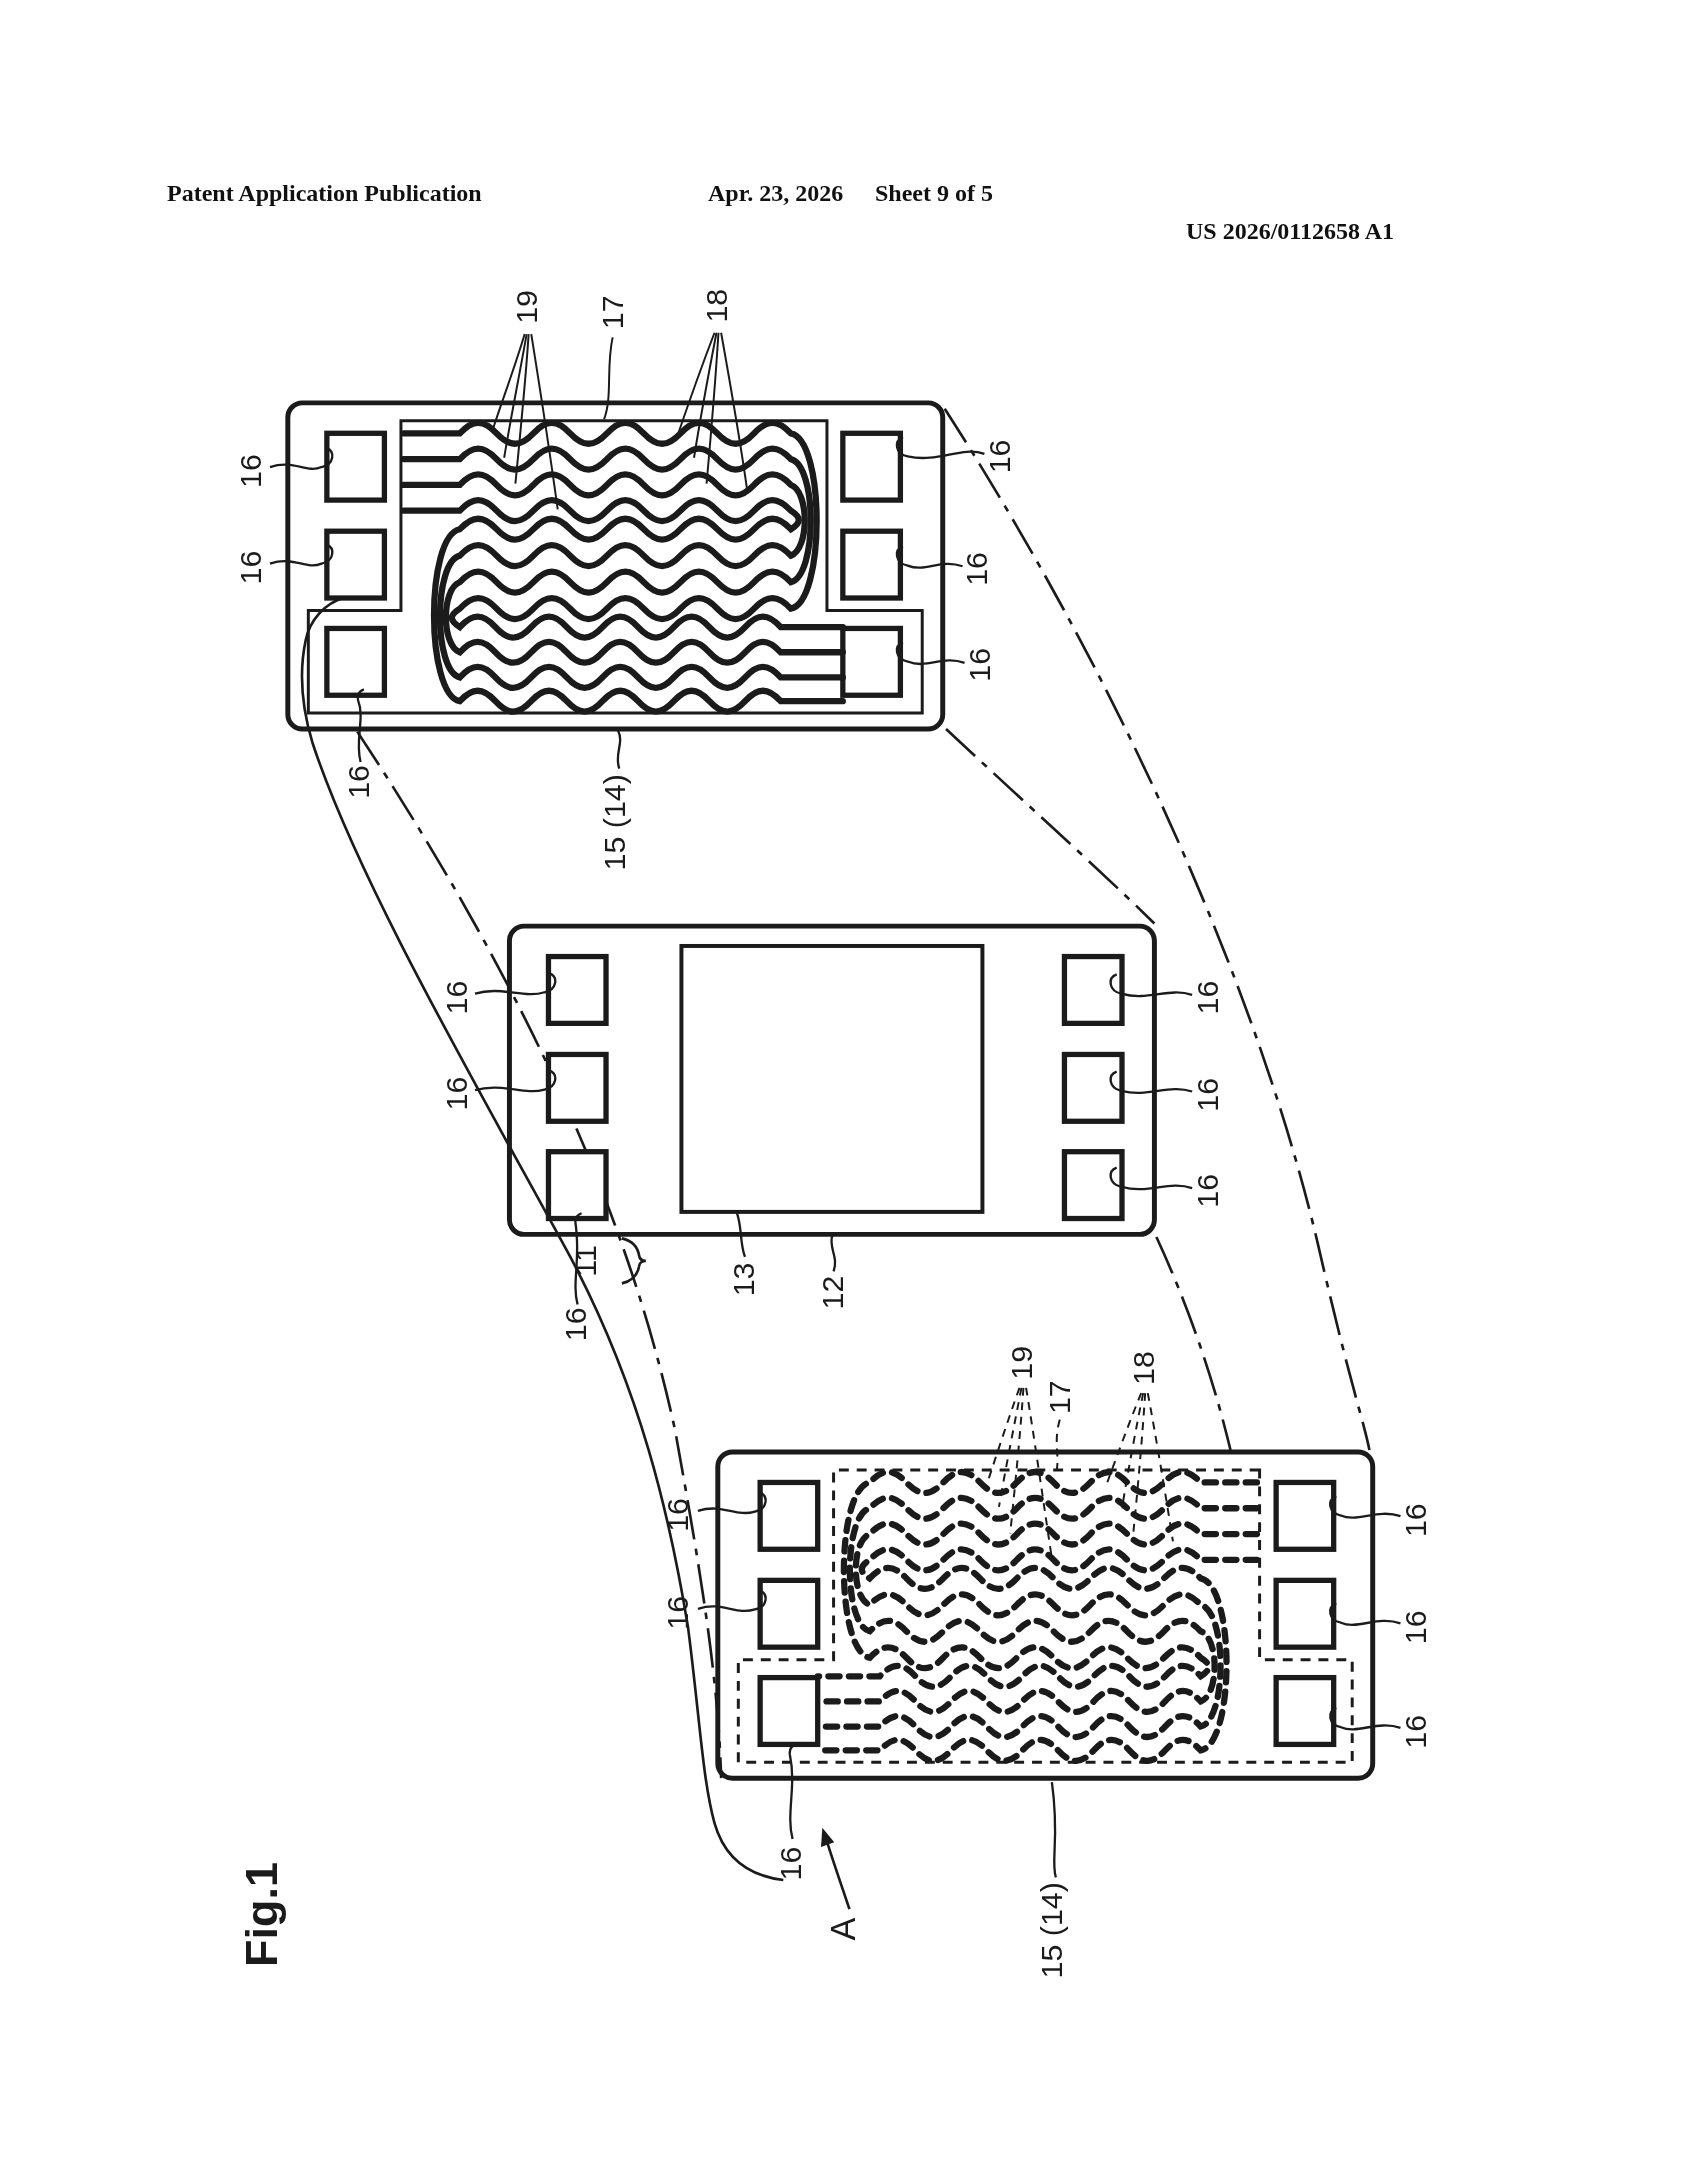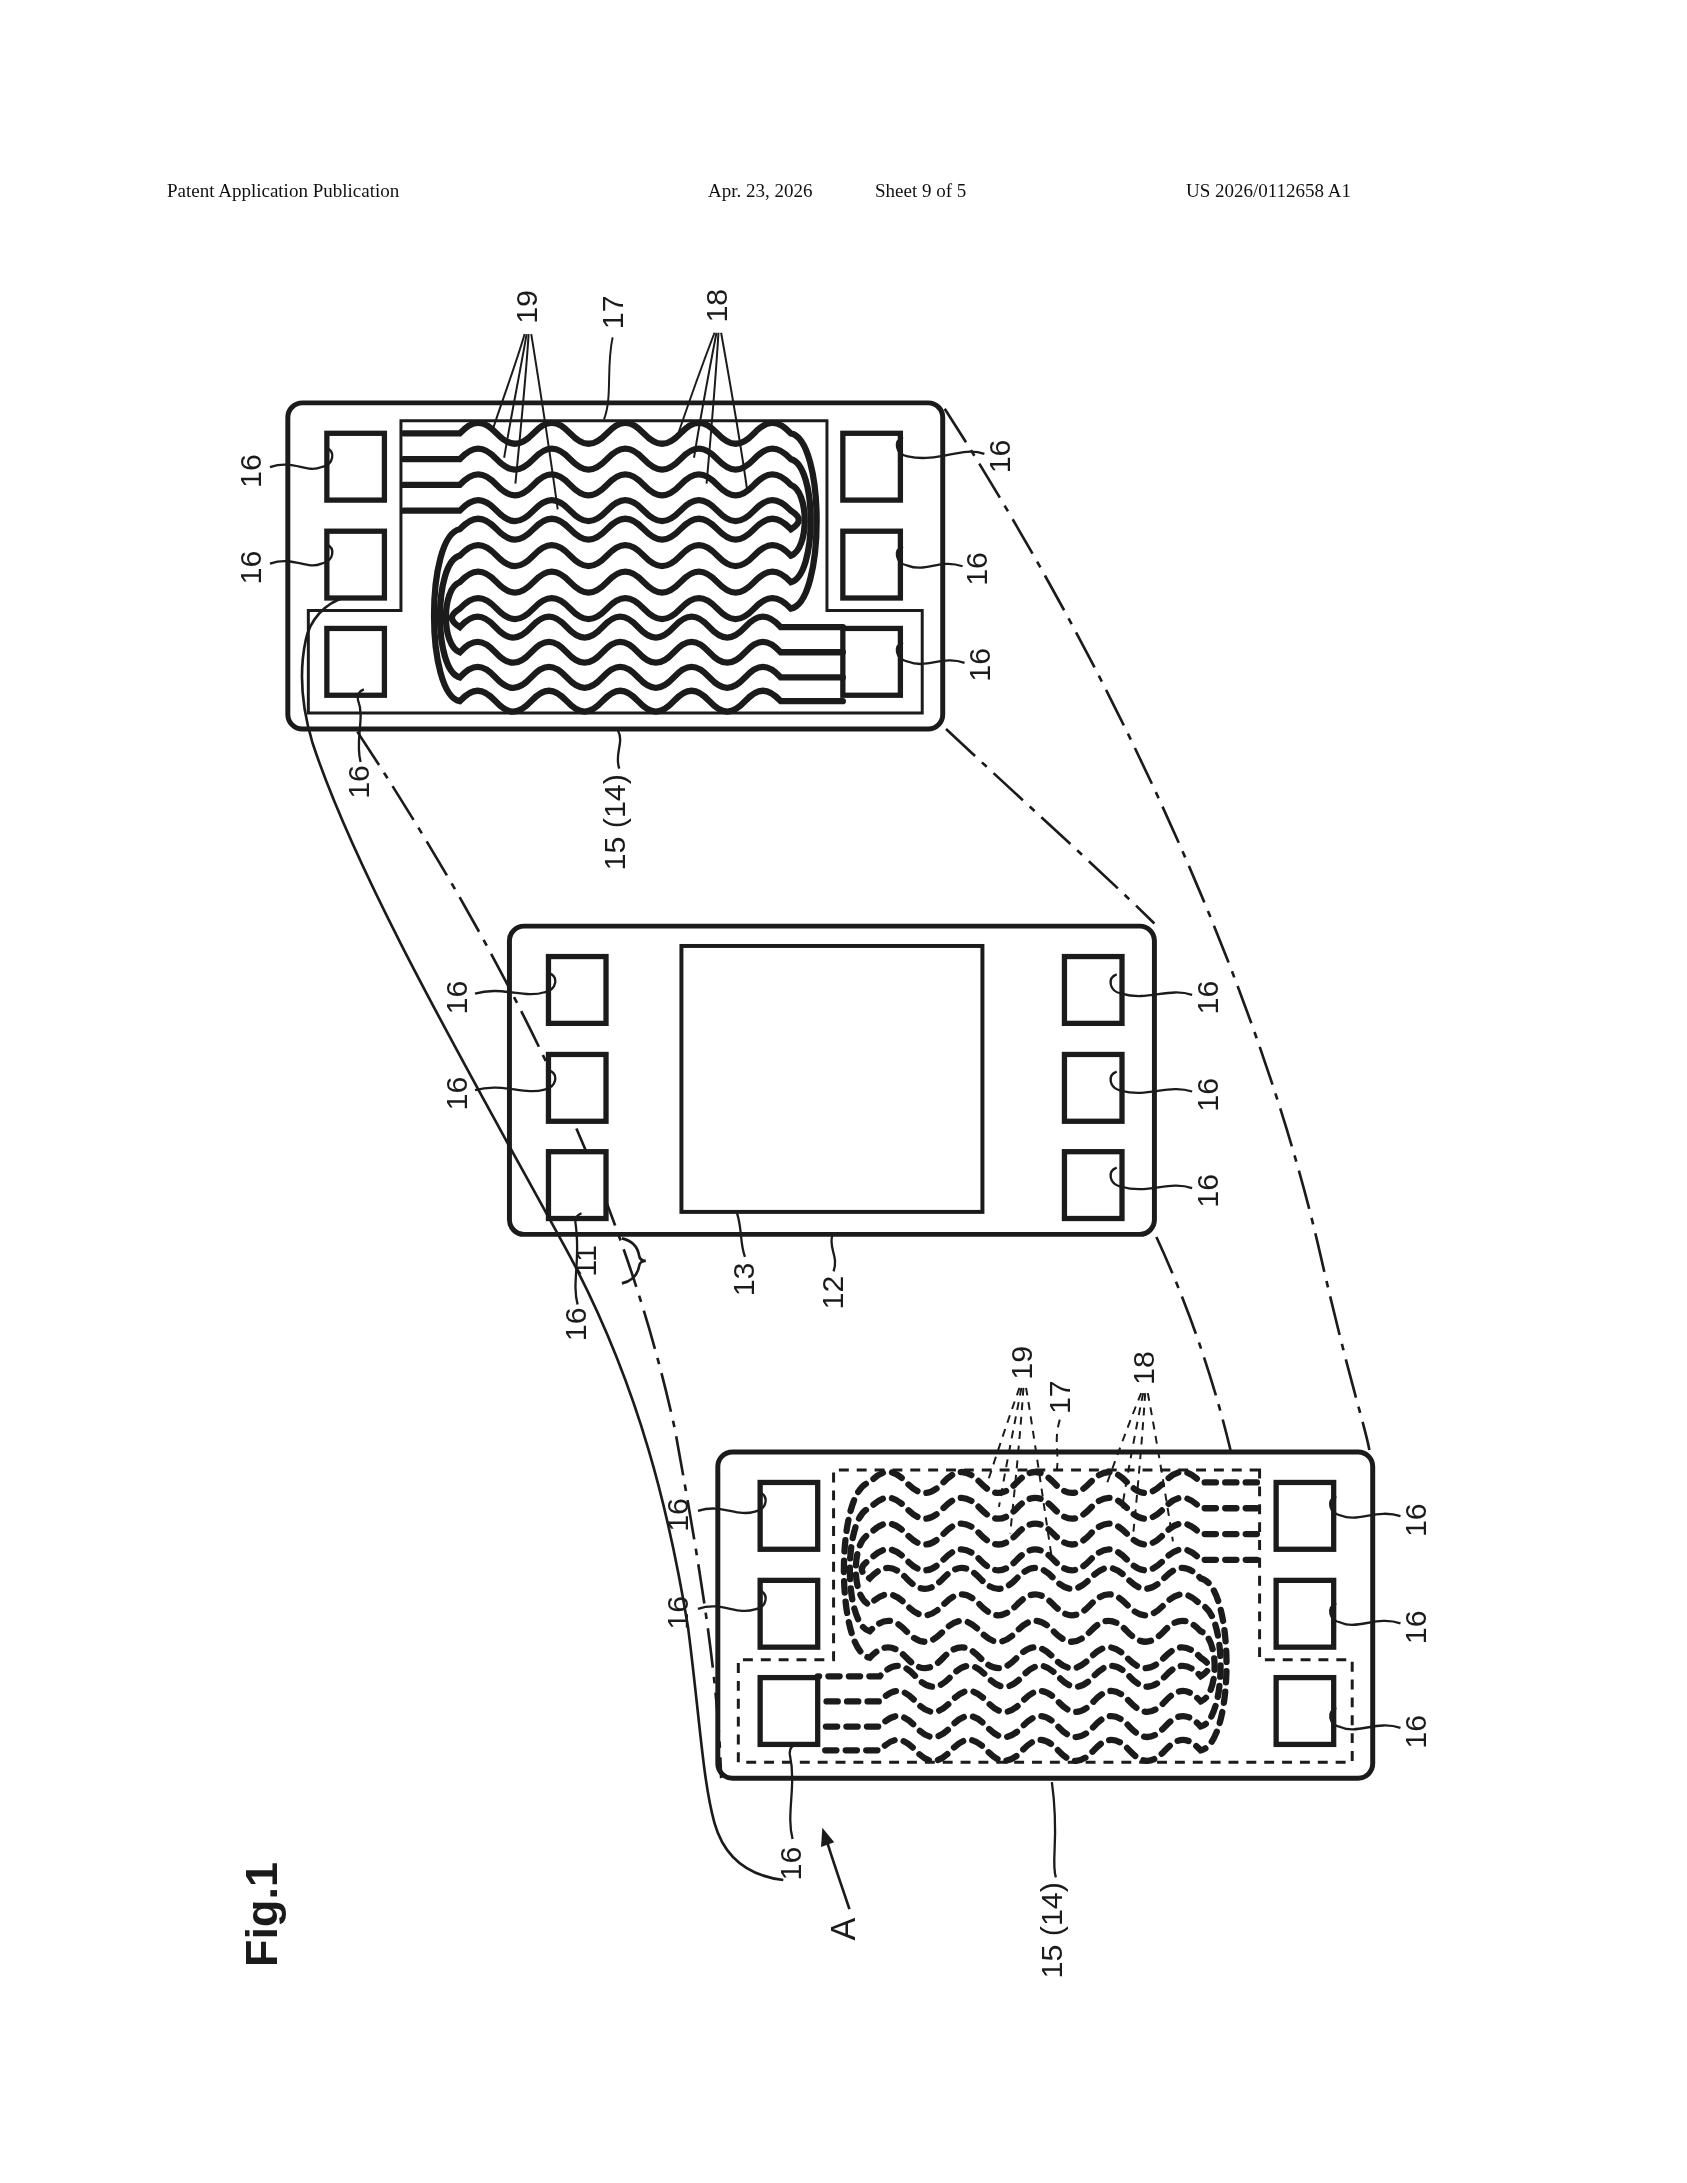--- a/index.html
+++ b/index.html
@@ -1,23 +1,23 @@
 <!DOCTYPE html>
 <html style="font-size:10.6px"><head>
 <meta charset="utf-8">
 <style>
   html,body{margin:0;padding:0;background:#ffffff;}
   .page{position:relative;width:1687px;height:2183px;background:#ffffff;overflow:hidden;
         font-family:"Liberation Serif", serif;color:#1b1b1b;}
-  .hdr{position:absolute;top:180px;font-weight:normal;font-size:19px;white-space:nowrap;
+  .hdr{position:absolute;top:180px;font-weight:bold;font-size:24px;white-space:nowrap;
        font-family:"Liberation Serif", serif;color:#111;}
   .hdr-left{left:167px;}
   .hdr-date{left:708px;}
   .hdr-sheet{left:875px;}
-  .hdr-right{left:1186px;}
+  .hdr-right{left:1186px;margin-top:38px;}
   svg{position:absolute;left:0;top:0;}
   svg text{font-family:"Liberation Sans", sans-serif;fill:#1b1b1b;}
   .ref{font-size:46px;}
   .figlab{font-size:68px;font-weight:bold;}
   .Alab{font-size:52px;}
 </style>
 </head>
 <body>
 
 <div class="page">

